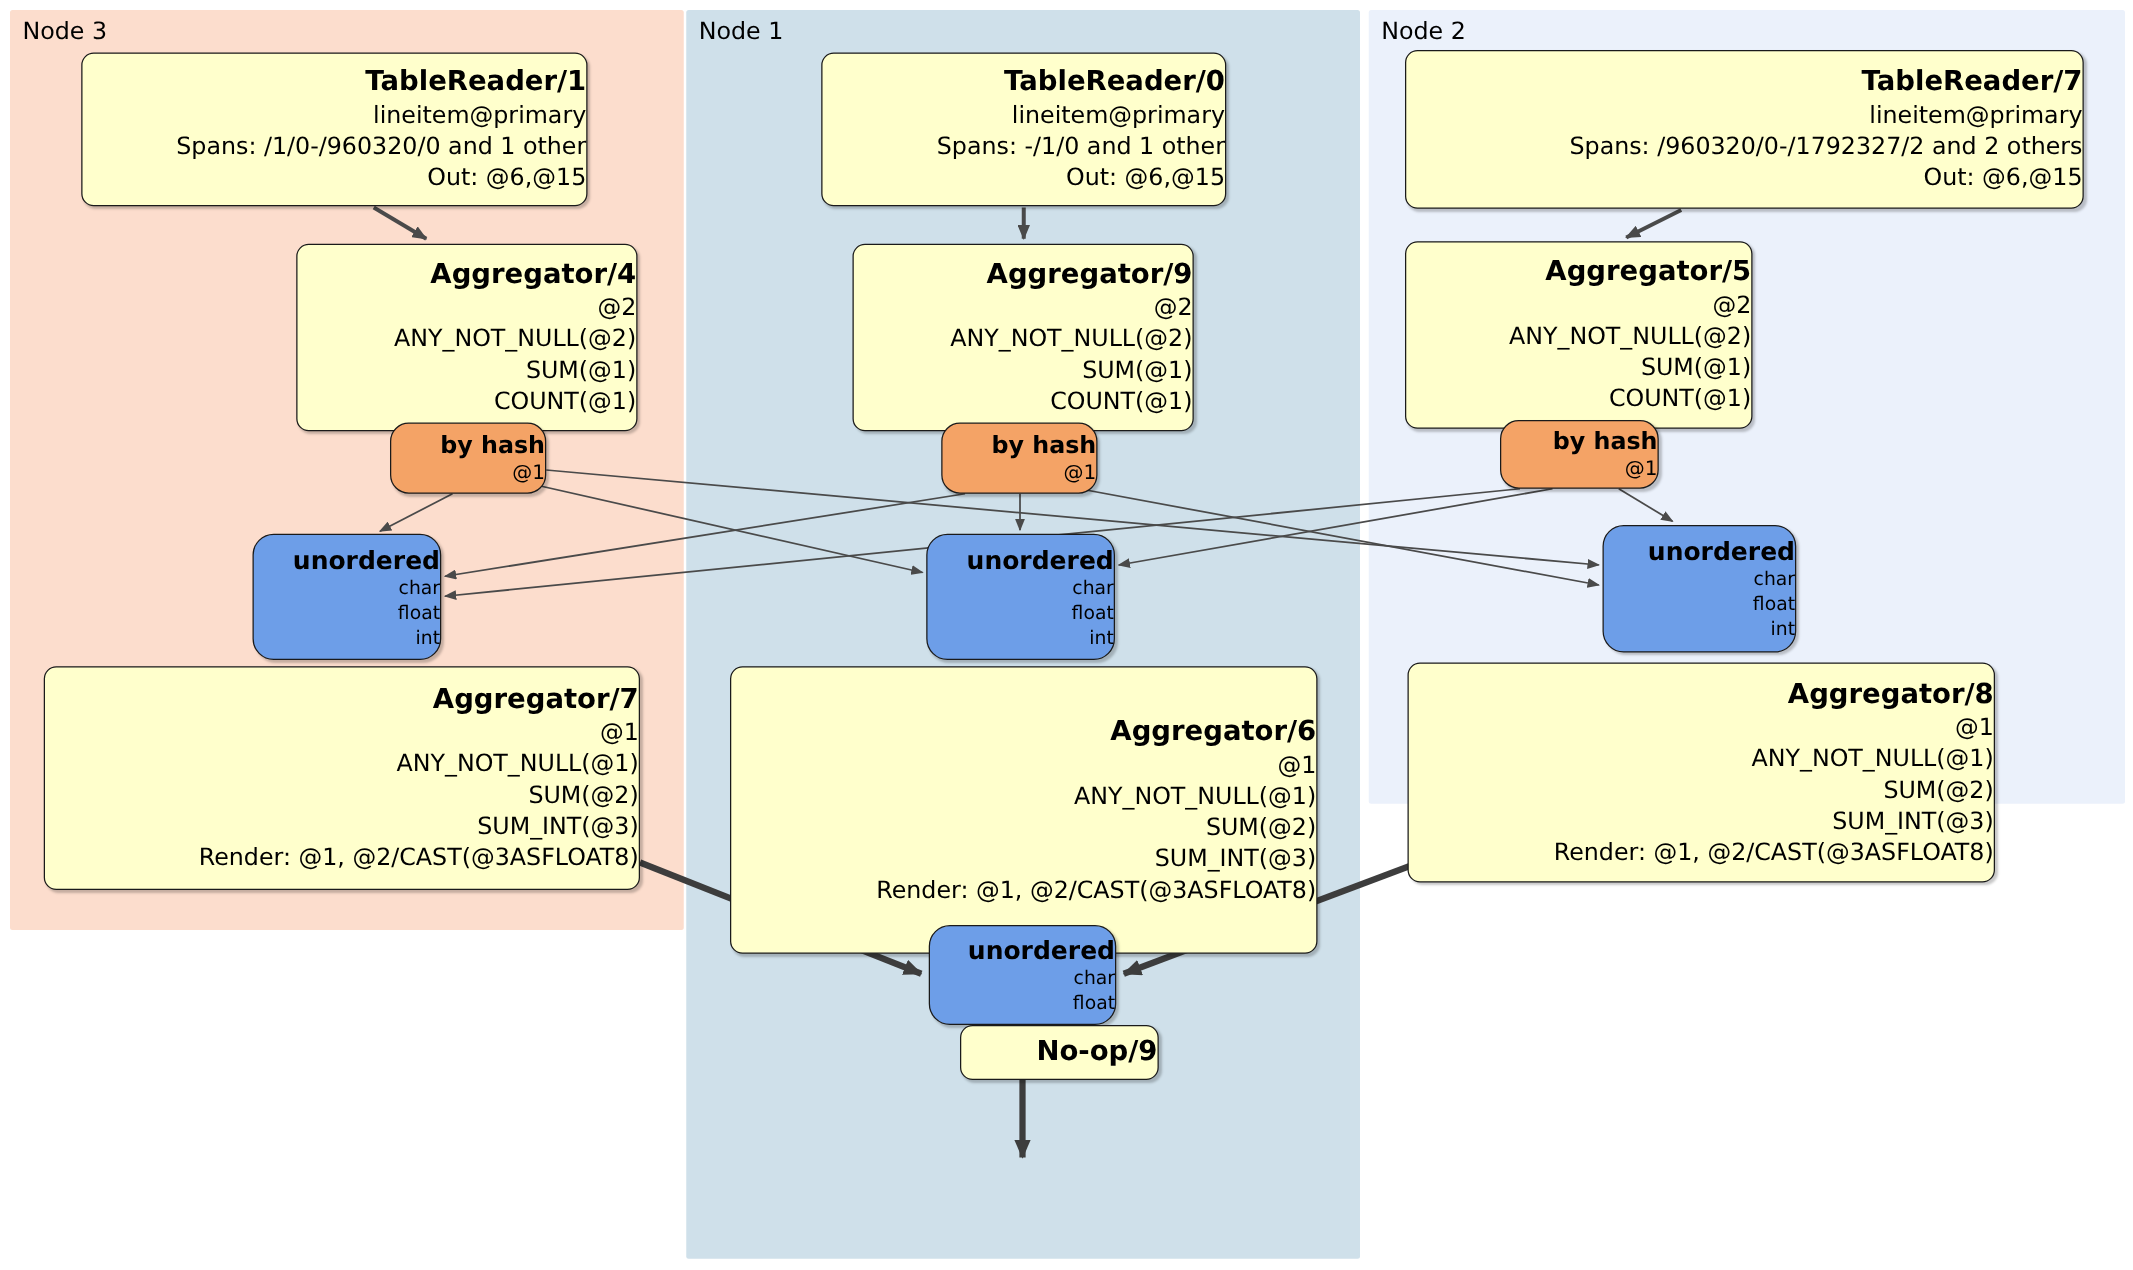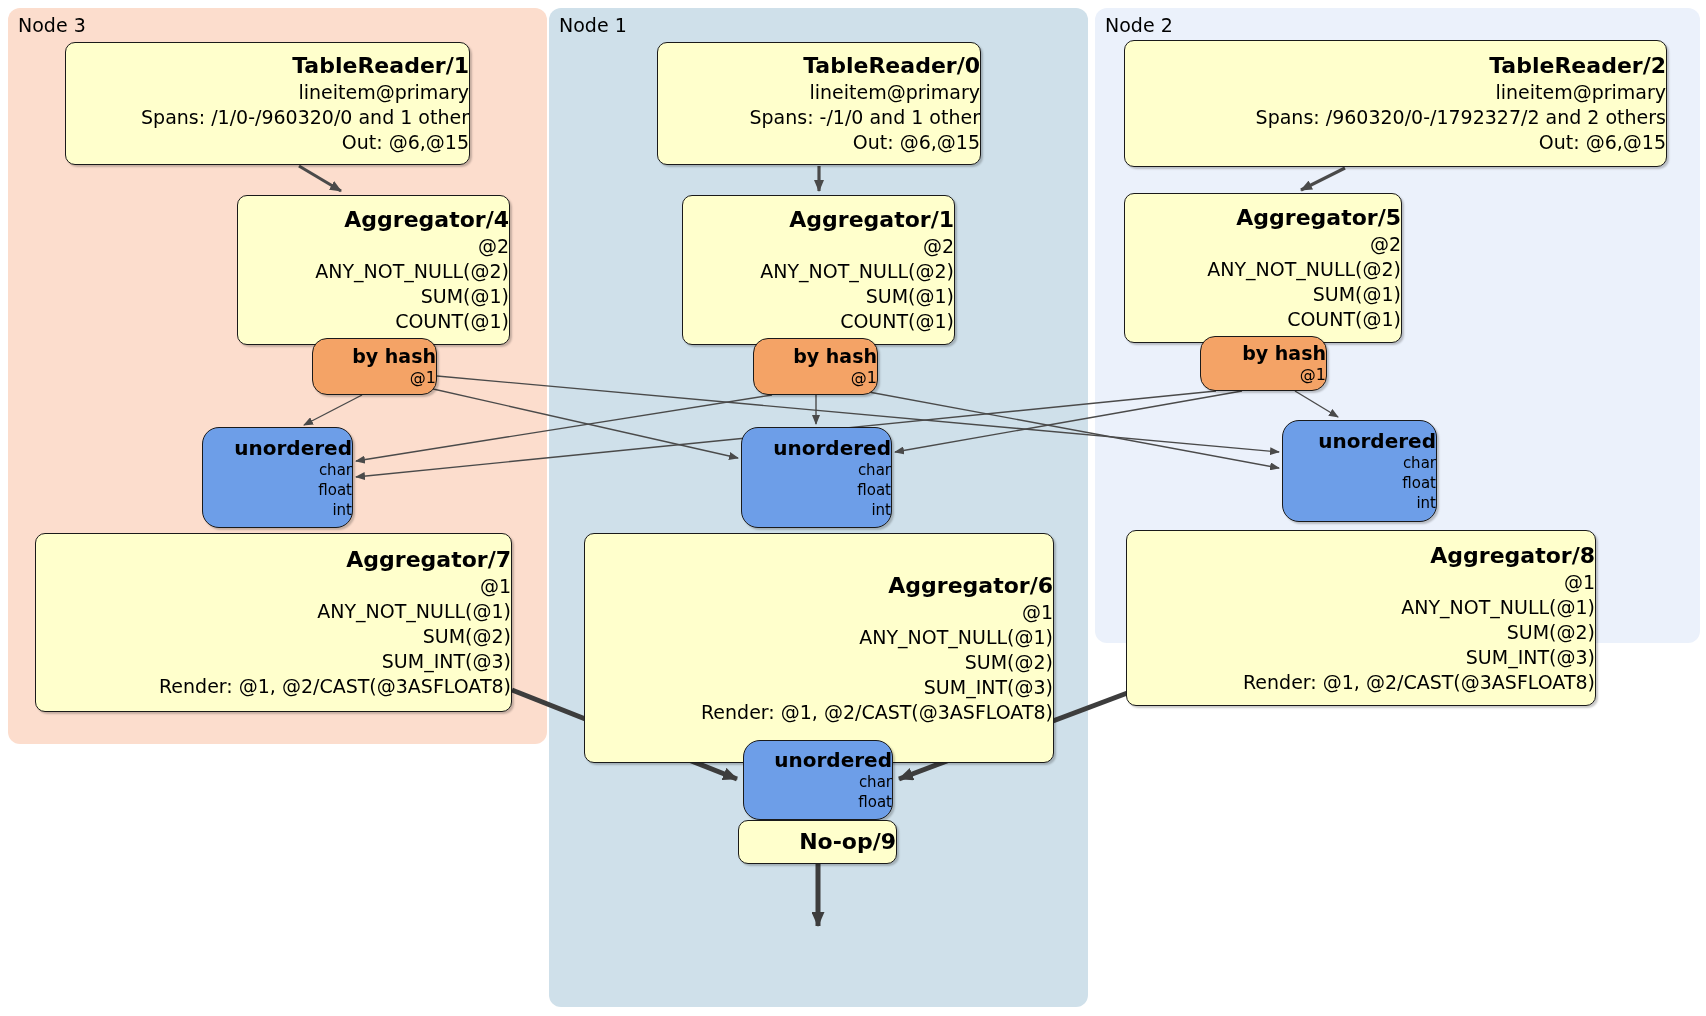--- a/index.html
+++ b/index.html
@@ -4,21 +4,21 @@
 <style>
   html,body{margin:0;padding:0;background:#ffffff;}
   #canvas{
     position:relative;
     font-family:"DejaVu Sans","Liberation Sans",sans-serif;
     overflow:hidden;
     background:#ffffff;
   }
   .region{
     position:absolute;
-    border-radius:12px;
+    border-radius:2px;
   }
   .region-label{
     position:absolute;
     top:6px;left:10px;
     font-size:19px;
     color:#000;
   }
   .box{
     position:absolute;
     box-sizing:border-box;
@@ -117,21 +117,21 @@
       <div class="box-line">SUM_INT(@3)</div>
       <div class="box-line">Render: @1, @2/CAST(@3ASFLOAT8)</div>
     </div>
     <div class="box stage" style="left: 657px; top: 42px; width: 324px; height: 123px; background: rgb(255, 255, 204); border-color: rgb(26, 26, 26);">
       <div class="box-title">TableReader/0</div>
       <div class="box-line">lineitem@primary</div>
       <div class="box-line">Spans: -/1/0 and 1 other</div>
       <div class="box-line">Out: @6,@15</div>
     </div>
     <div class="box stage" style="left: 682px; top: 195px; width: 273px; height: 150px; background: rgb(255, 255, 204); border-color: rgb(26, 26, 26);">
-      <div class="box-title">Aggregator/1</div>
+      <div class="box-title">Aggregator/9</div>
       <div class="box-line">@2</div>
       <div class="box-line">ANY_NOT_NULL(@2)</div>
       <div class="box-line">SUM(@1)</div>
       <div class="box-line">COUNT(@1)</div>
     </div>
     <div class="box router" style="left: 753px; top: 338px; width: 125px; height: 57px; background: rgb(244, 163, 102); border-color: rgb(26, 26, 26);">
       <div class="box-title">by hash</div>
       <div class="box-line">@1</div>
     </div>
     <div class="box sync" style="left: 741px; top: 427px; width: 151px; height: 101px; background: rgb(109, 158, 232); border-color: rgb(26, 26, 26);">
@@ -142,21 +142,21 @@
     </div>
     <div class="box stage" style="left: 584px; top: 533px; width: 470px; height: 230px; background: rgb(255, 255, 204); border-color: rgb(26, 26, 26);">
       <div class="box-title">Aggregator/6</div>
       <div class="box-line">@1</div>
       <div class="box-line">ANY_NOT_NULL(@1)</div>
       <div class="box-line">SUM(@2)</div>
       <div class="box-line">SUM_INT(@3)</div>
       <div class="box-line">Render: @1, @2/CAST(@3ASFLOAT8)</div>
     </div>
     <div class="box stage" style="left: 1124px; top: 40px; width: 543px; height: 127px; background: rgb(255, 255, 204); border-color: rgb(26, 26, 26);">
-      <div class="box-title">TableReader/2</div>
+      <div class="box-title">TableReader/7</div>
       <div class="box-line">lineitem@primary</div>
       <div class="box-line">Spans: /960320/0-/1792327/2 and 2 others</div>
       <div class="box-line">Out: @6,@15</div>
     </div>
     <div class="box stage" style="left: 1124px; top: 193px; width: 278px; height: 150px; background: rgb(255, 255, 204); border-color: rgb(26, 26, 26); padding-left: 42px;">
       <div class="box-title">Aggregator/5</div>
       <div class="box-line">@2</div>
       <div class="box-line">ANY_NOT_NULL(@2)</div>
       <div class="box-line">SUM(@1)</div>
       <div class="box-line">COUNT(@1)</div>
@@ -177,16 +177,16 @@
       <div class="box-line">ANY_NOT_NULL(@1)</div>
       <div class="box-line">SUM(@2)</div>
       <div class="box-line">SUM_INT(@3)</div>
       <div class="box-line">Render: @1, @2/CAST(@3ASFLOAT8)</div>
     </div>
     <div class="box sync" style="left: 743px; top: 740px; width: 150px; height: 80px; background: rgb(109, 158, 232); border-color: rgb(26, 26, 26);">
       <div class="box-title">unordered</div>
       <div class="box-line">char</div>
       <div class="box-line">float</div>
     </div>
-    <div class="box stage" style="left: 738px; top: 820px; width: 159px; height: 44px; background: rgb(255, 255, 204); border-color: rgb(26, 26, 26);">
+    <div class="box stage" style="left: 768px; top: 820px; width: 159px; height: 44px; background: rgb(255, 255, 204); border-color: rgb(26, 26, 26);">
       <div class="box-title">No-op/9</div>
     </div>
   </div>
 
 </body></html>

